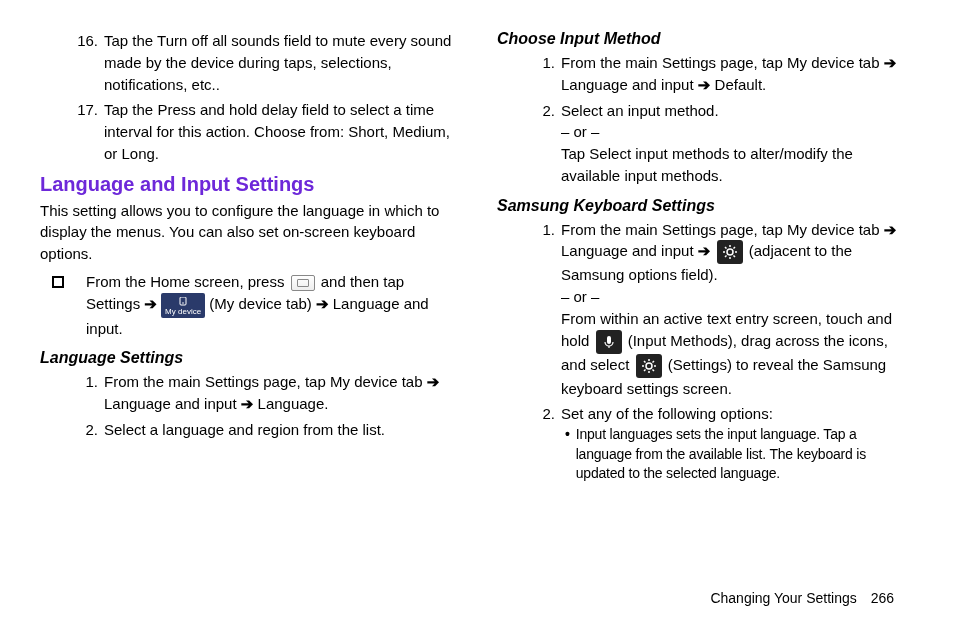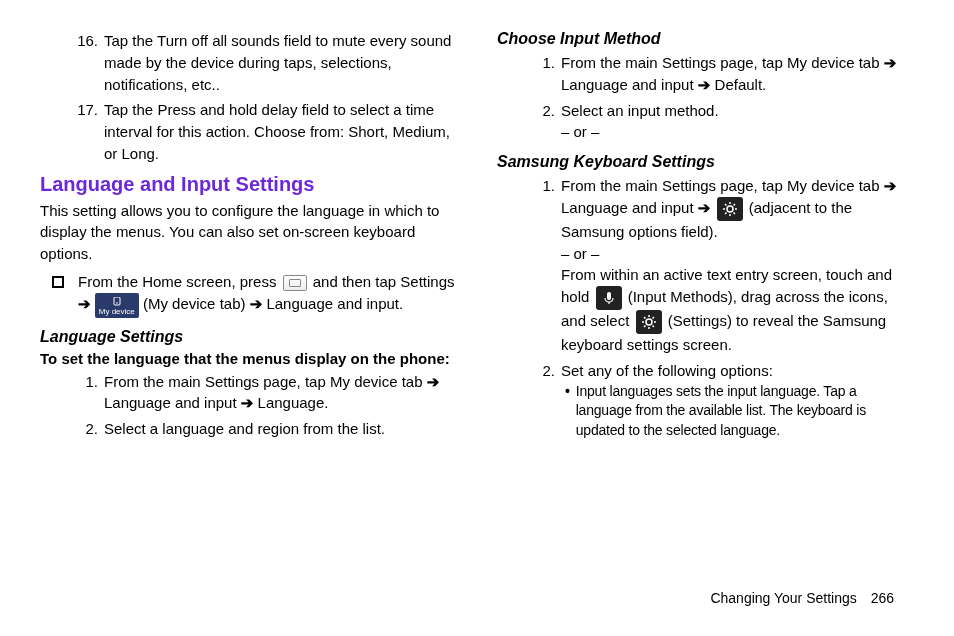--- a/index.html
+++ b/index.html
@@ -57,20 +57,21 @@
     margin: 2px 0 6px 0;
   }
   .indent {
     margin-left: 30px;
   }
   .bullet-row {
     display: flex;
     align-items: flex-start;
     margin-left: 12px;
     line-height: 1.45;
+    gap: 8px;
   }
   .bullet-sq {
     width: 8px;
     height: 8px;
     border: 2px solid #000;
     margin-top: 5px;
     margin-right: 14px;
     flex-shrink:0;
   }
   .bold { font-weight: normal; }
@@ -175,21 +176,20 @@
             <svg width="12" height="10" viewBox="0 0 12 10">
               <rect x="3" y="0" width="6" height="8" rx="1" fill="none" stroke="#fff" stroke-width="1"></rect>
               <circle cx="6" cy="6" r="0.8" fill="#fff"></circle>
             </svg>
             <span>My device</span>
           </span><span> (</span><span class="bold">My device</span><span> tab) </span><span class="arrow">➔ </span><span class="bold">Language and input</span><span>.</span>
       </div>
     </div>
 
     <div class="sub-heading">Language Settings</div>
-    <div class="bold-instr">To set the language that the menus display on the phone:</div>
 
     <div class="ol-item indent">
       <div class="ol-num">1.</div>
       <div class="ol-body">
         <span>From the main </span><span class="bold">Settings</span><span> page, tap </span><span class="bold">My device</span><span> tab </span><span class="arrow">➔ </span><span class="bold">Language and input</span><span class="arrow"> ➔ </span><span class="bold">Language</span><span>.</span>
       </div>
     </div>
 
     <div class="ol-item indent">
       <div class="ol-num">2.</div>
@@ -207,20 +207,23 @@
       <div class="ol-body">
         <span>From the main </span><span class="bold">Settings</span><span> page, tap </span><span class="bold">My device</span><span> tab </span><span class="arrow">➔ </span><span class="bold">Language and input </span><span class="arrow"> ➔ </span><span class="bold">Default</span><span>.</span>
       </div>
     </div>
 
     <div class="ol-item indent">
       <div class="ol-num">2.</div>
       <div class="ol-body">
         <div>Select an input method.</div>
         <div>– or –</div>
+        <div>
+          <span>Tap </span><span class="bold">Select input methods</span><span> to alter/modify the available input methods.</span>
+        </div>
       </div>
     </div>
 
     <div class="sub-heading">Samsung Keyboard Settings</div>
 
     <div class="ol-item indent">
       <div class="ol-num">1.</div>
       <div class="ol-body">
         <div>
           <span>From the main </span><span class="bold">Settings</span><span> page, tap </span><span class="bold">My device</span><span> tab </span><span class="arrow">➔ </span><span class="bold">Language and input</span><span class="arrow"> ➔ </span><span class="icon-gear">

